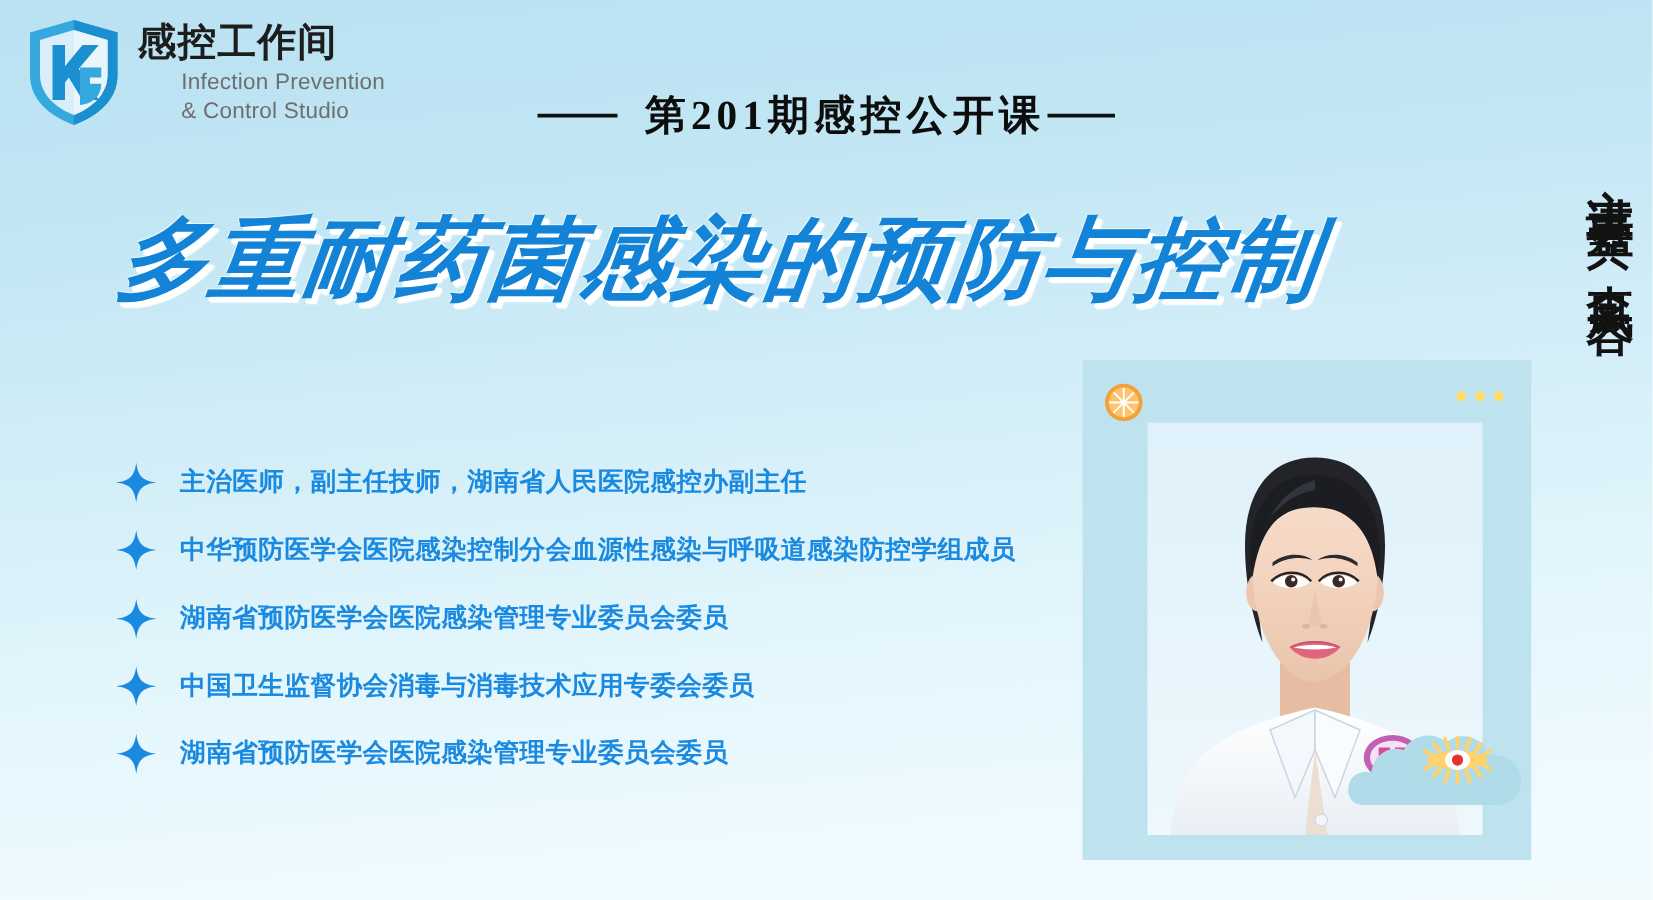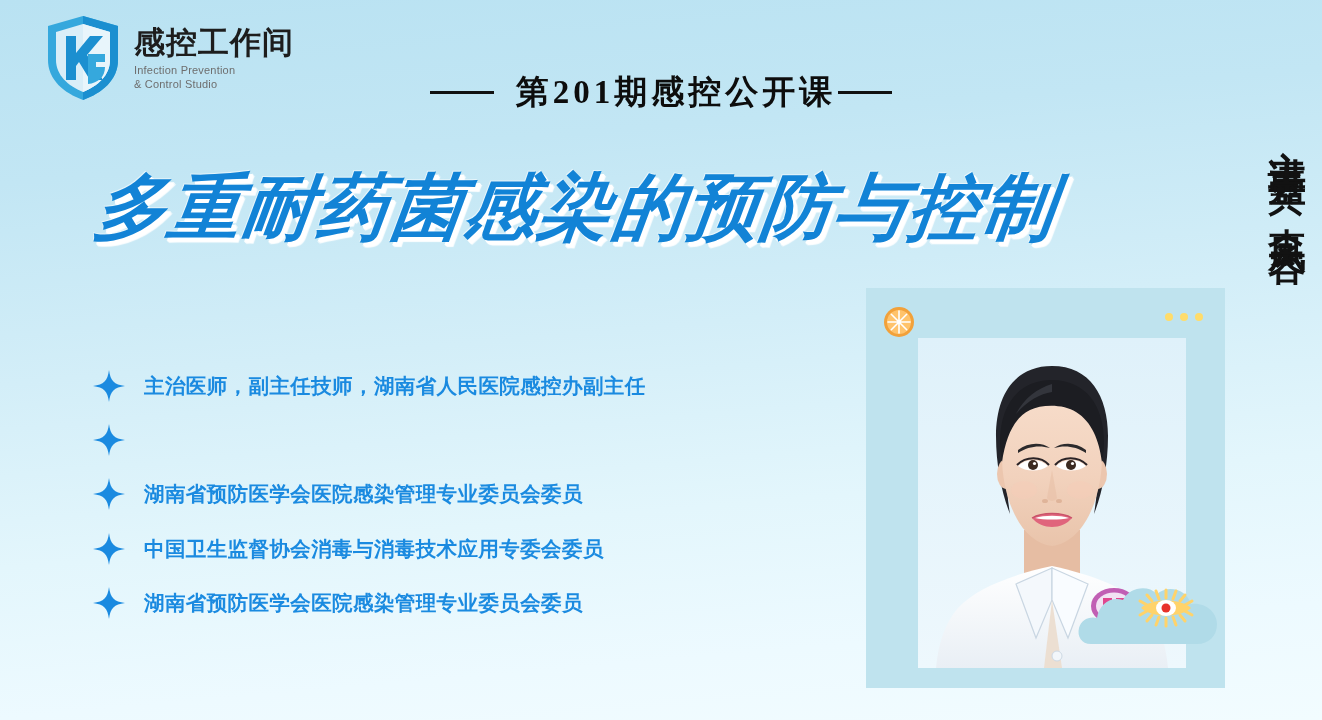--- a/index.html
+++ b/index.html
@@ -5,32 +5,32 @@
   * { margin:0; padding:0; box-sizing:border-box; }
   html, body { width:1322px; height:720px; overflow:hidden; }
   body {
     font-family:"Liberation Sans", sans-serif;
     background:linear-gradient(175deg, #b9e2f2 0%, #c2e6f4 22%, #d3eef8 46%, #e3f6fc 68%, #edfaff 86%, #f2fcff 100%);
     position:relative;
   }
 
   
   .logo-wrap{
-    position:absolute; left:44px; top:14px;
+    position:absolute; left:20px; top:14px;
     display:flex; align-items:center; gap:12px;
   }
   .logo-shield{ width:78px; height:88px; flex:none; }
   .logo-text{ display:flex; flex-direction:column; justify-content:center; padding-top:2px; }
   .logo-cn{
     font-size:31px; font-weight:700; color:#1d1d1d; letter-spacing:1px;
     line-height:1.05; white-space:nowrap;
   }
   .logo-en{
-    font-size:11px; color:#6e6e6e; line-height:1.28; white-space:nowrap;
-    letter-spacing:.2px; margin-top:3px;
+    font-size:18px; color:#6e6e6e; line-height:1.28; white-space:nowrap;
+    letter-spacing:.2px; margin-top:3px;margin-left:35px;
   }
 
   
   .banner{
     position:absolute; left:0; right:0; top:58px;
     display:flex; justify-content:center; align-items:center;margin-top:12px;
   }
   .banner-inner{ display:flex; align-items:center; gap:0px; }
   .rule{ display:block; height:3px; background:#111; }
   .rule.left{ width:64px; margin-right:22px; }
@@ -141,20 +141,21 @@
     </span>
     <span class="bio-text">主治医师，副主任技师，湖南省人民医院感控办副主任</span>
   </div>
 
   <div class="bio-item">
     <span class="bio-star">
       <svg viewBox="0 0 34 34" xmlns="http://www.w3.org/2000/svg">
         <path d="M17 1 C18.5 12 22 15.5 33 17 C22 18.5 18.5 22 17 33 C15.5 22 12 18.5 1 17 C12 15.5 15.5 12 17 1 Z" fill="#1a8ae0"></path>
       </svg>
     </span>
+    <span class="bio-text">中华预防医学会医院感染控制分会血源性感染与呼吸道感染防控学组成员</span>
   </div>
 
   <div class="bio-item">
     <span class="bio-star">
       <svg viewBox="0 0 34 34" xmlns="http://www.w3.org/2000/svg">
         <path d="M17 1 C18.5 12 22 15.5 33 17 C22 18.5 18.5 22 17 33 C15.5 22 12 18.5 1 17 C12 15.5 15.5 12 17 1 Z" fill="#1a8ae0"></path>
       </svg>
     </span>
     <span class="bio-text">湖南省预防医学会医院感染管理专业委员会委员</span>
   </div>

